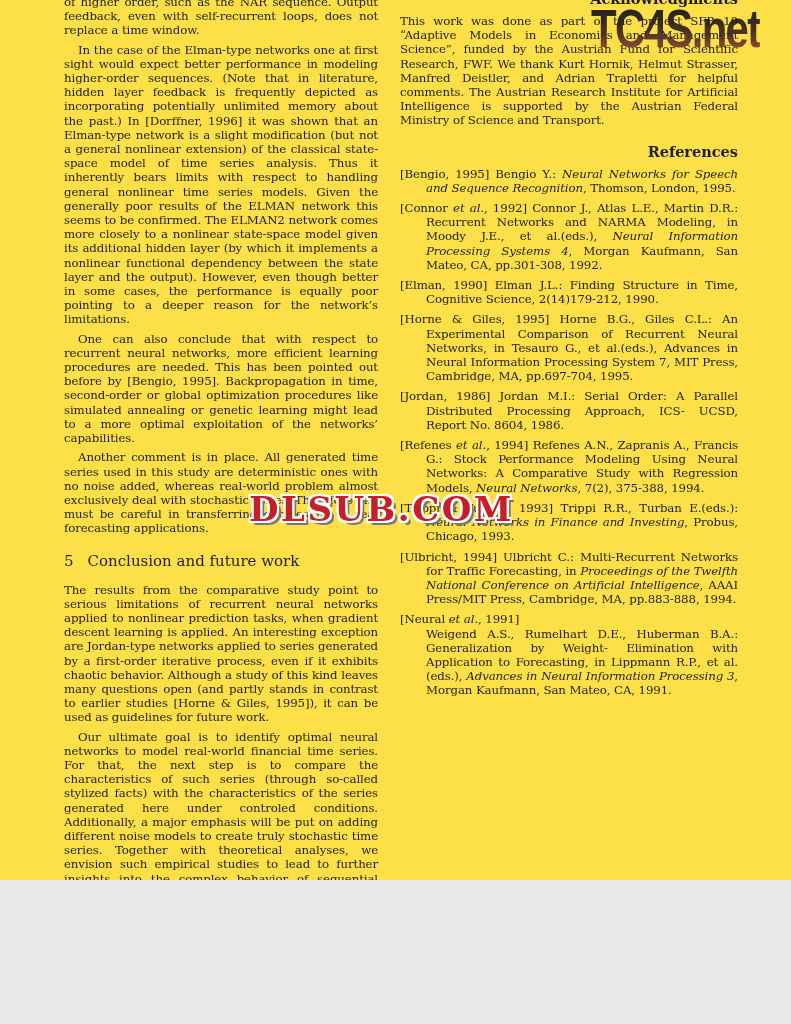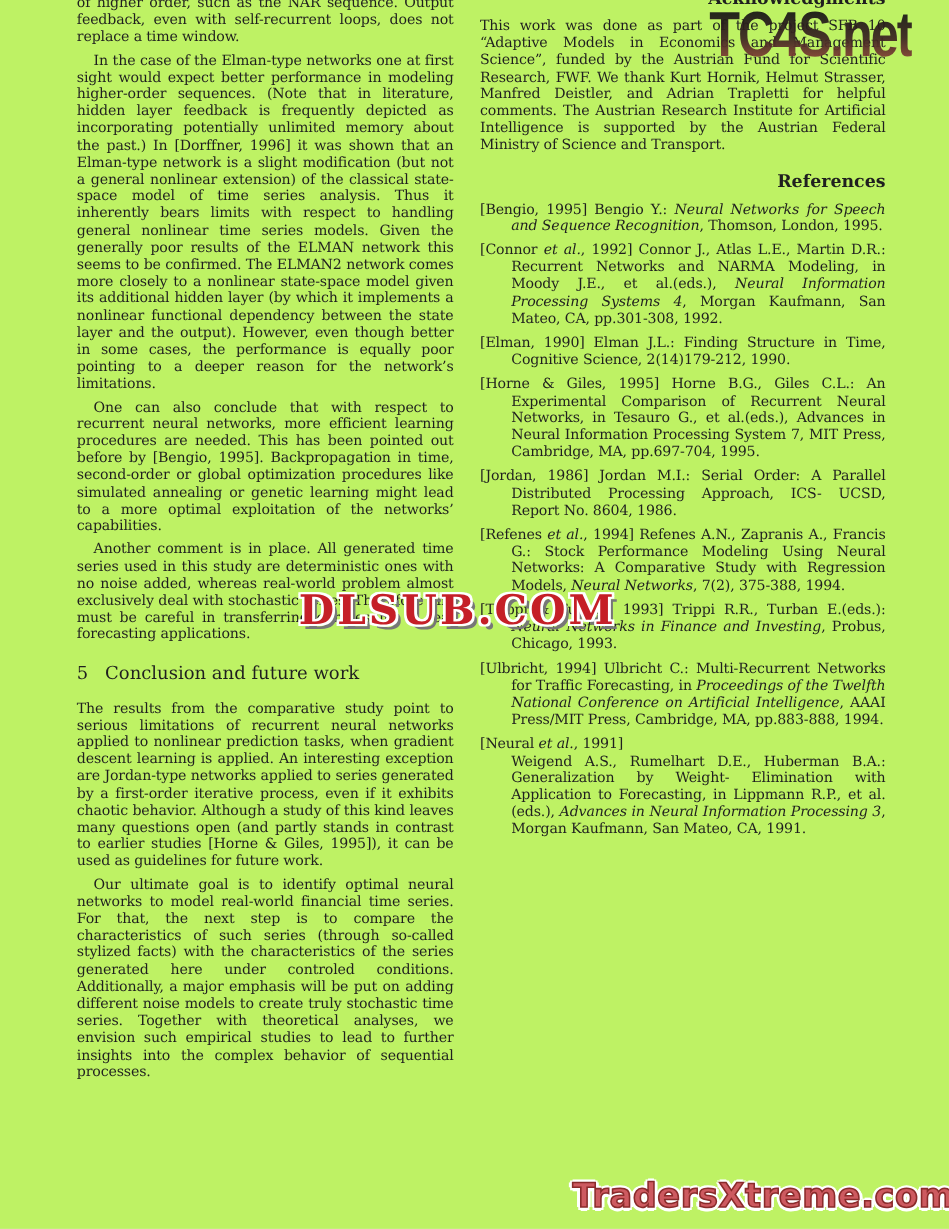--- a/index.html
+++ b/index.html
@@ -1,20 +1,20 @@
 <!DOCTYPE html>
 <html><head>
 <meta charset="utf-8">
 <style>
   html,body{margin:0;padding:0;}
   body{background:#e8e8e8;font-family:"DejaVu Serif", serif;}
   .page{
     position:relative;
-    width:791px;height:1024px;
-    background:#bef264;
+    width:791px;height:880px;
+    background:#fde047;
     overflow:hidden;
     margin:0 auto;
     color:#1f1f1f;
   }
   .col{
     position:absolute;
     font-size:11.8px;
     line-height:14.2px;
     letter-spacing:-0.12px;
     text-align:justify;

